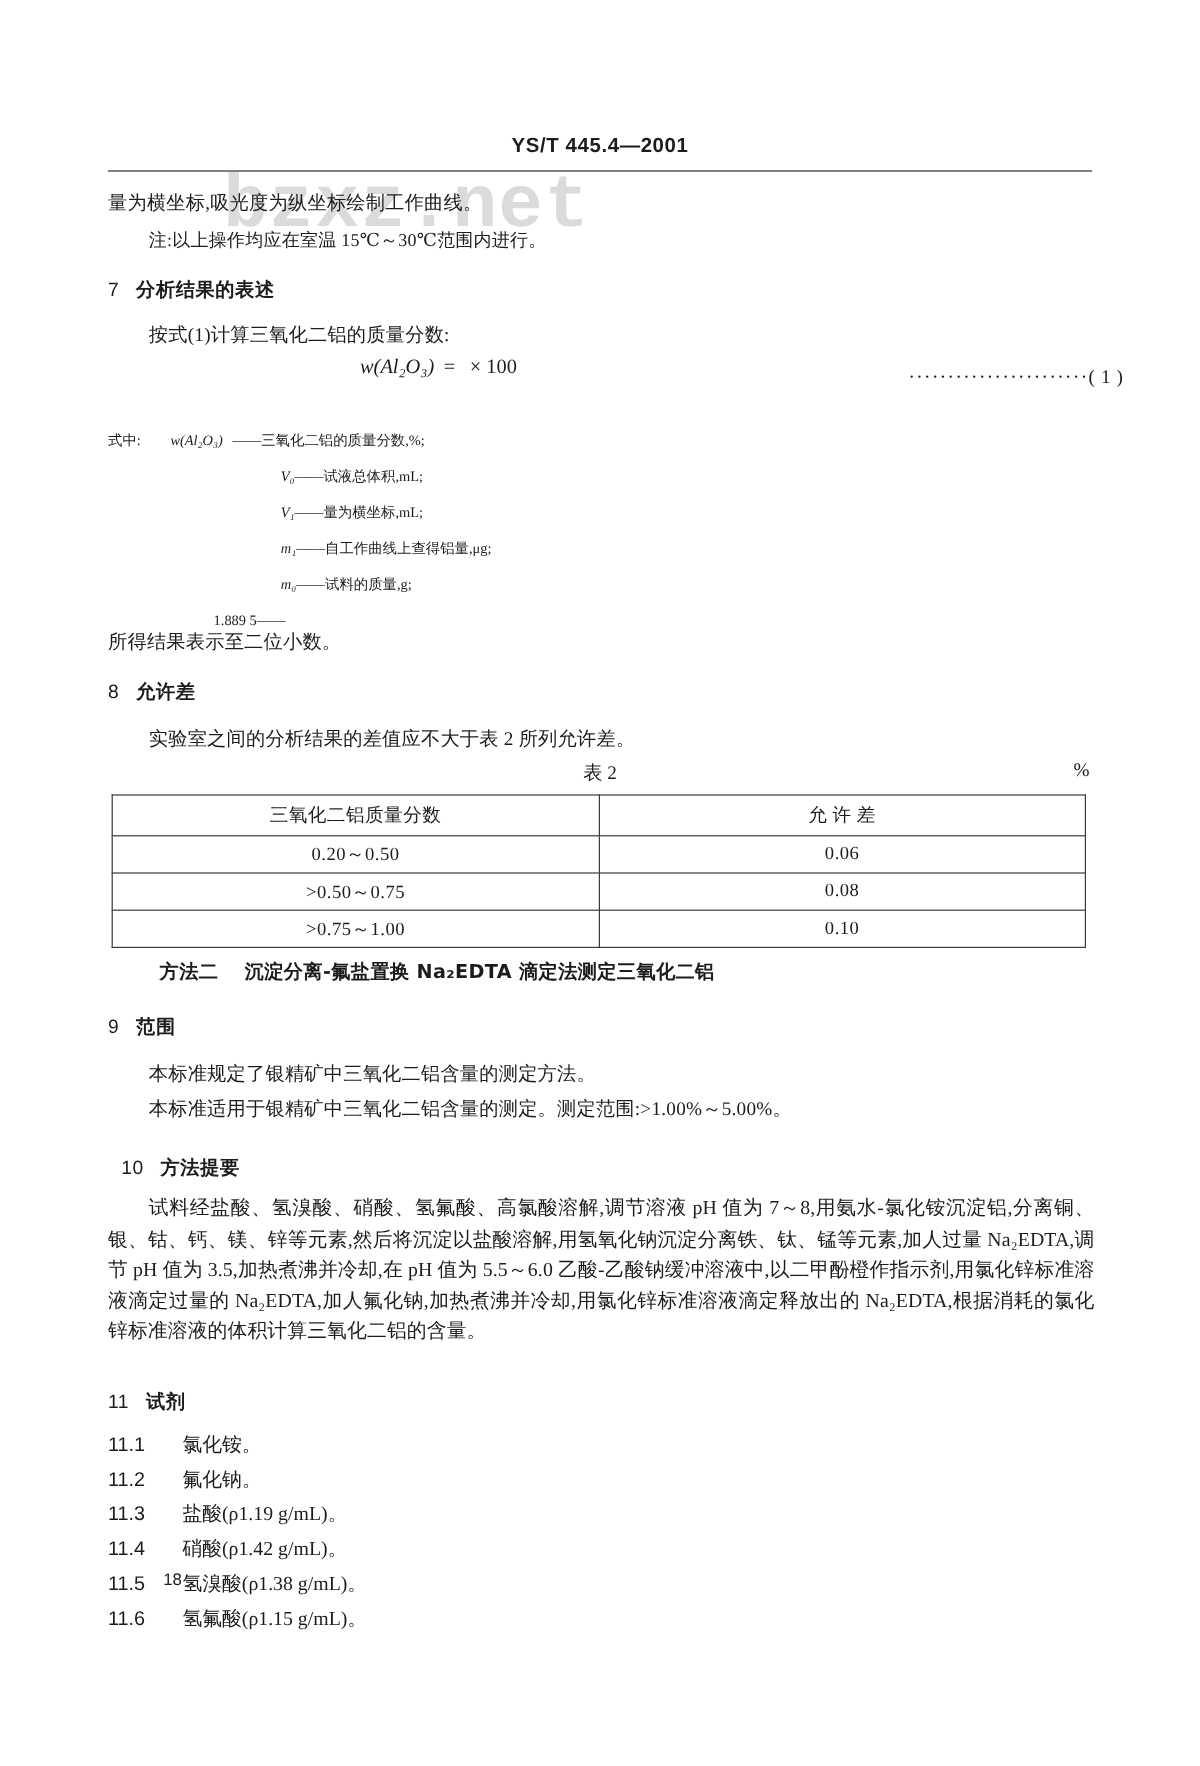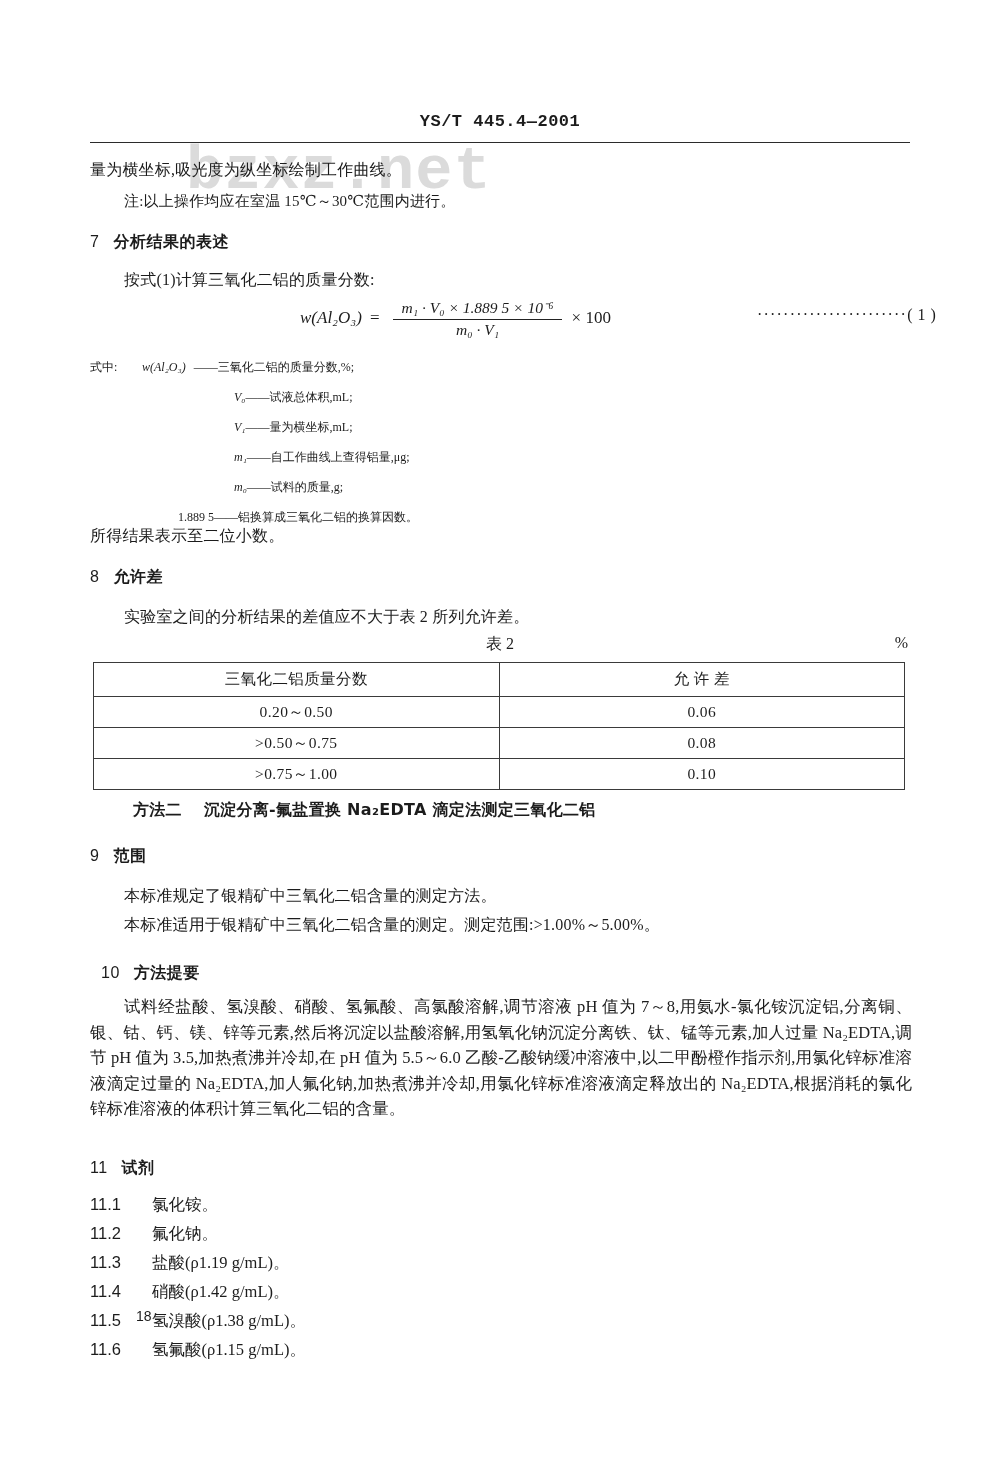--- a/index.html
+++ b/index.html
@@ -42,21 +42,21 @@
 
   .content { position: relative; z-index: 2; }
 
   
   .hdr {
     position: absolute;
     top: 112px;
     left: 90px;
     right: 90px;
     text-align: center;
-    font-family: Liberation Mono, monospace;
+    font-family: Liberation Sans, sans-serif;
     font-weight: 700;
     font-size: 17px;
     letter-spacing: 0.5px;
   }
   .hdr-rule {
     position: absolute;
     top: 142px;
     left: 90px;
     width: 820px;
     height: 0;
@@ -227,25 +227,20 @@
 
     <div class="sec-title" style="left:90px; top:232px;">
       <span class="num">7</span><span class="nm">分析结果的表述</span>
     </div>
 
     <div class="blk cn" style="left:124px; top:268px; width:790px;">按式(1)计算三氧化二铝的质量分数:</div>
 
     <div class="formula-wrap">
       <span class="fvar">w(Al₂O₃)</span>
       <span style="margin:0 8px;">=</span>
-      <span class="frac">
-        <span class="top fvar">m₁ · V₀ × 1.889 5 × 10⁻⁶</span>
-        <span class="bar"></span>
-        <span class="bot fvar">m₀ · V₁</span>
-      </span>
       <span style="margin-left:4px;">× 100</span>
     </div>
 
     <div class="leader">
       <span>·······················</span><span style="letter-spacing:0.5px;">( 1 )</span>
     </div>
 
     <div class="where">
       <div class="row">
         <span class="lead">式中:</span>
@@ -274,21 +269,20 @@
       <div class="row">
         <span class="lead"></span>
         <span class="sym" style="width:auto;padding-right:0;margin-left:92px;">m₀</span>
         <span>——</span>
         <span class="desc">试料的质量,g;</span>
       </div>
       <div class="row">
         <span class="lead"></span>
         <span class="sym" style="width:auto;padding-right:0;margin-left:36px;font-style:normal;">1.889 5</span>
         <span>——</span>
-        <span class="desc">铝换算成三氧化二铝的换算因数。</span>
       </div>
     </div>
 
     <div class="blk cn" style="left:90px; top:524px; width:820px;">所得结果表示至二位小数。</div>
 
     <div class="sec-title" style="left:90px; top:567px;">
       <span class="num">8</span><span class="nm">允许差</span>
     </div>
 
     <div class="blk cn" style="left:124px; top:605px; width:790px;">实验室之间的分析结果的差值应不大于表 2 所列允许差。</div>

